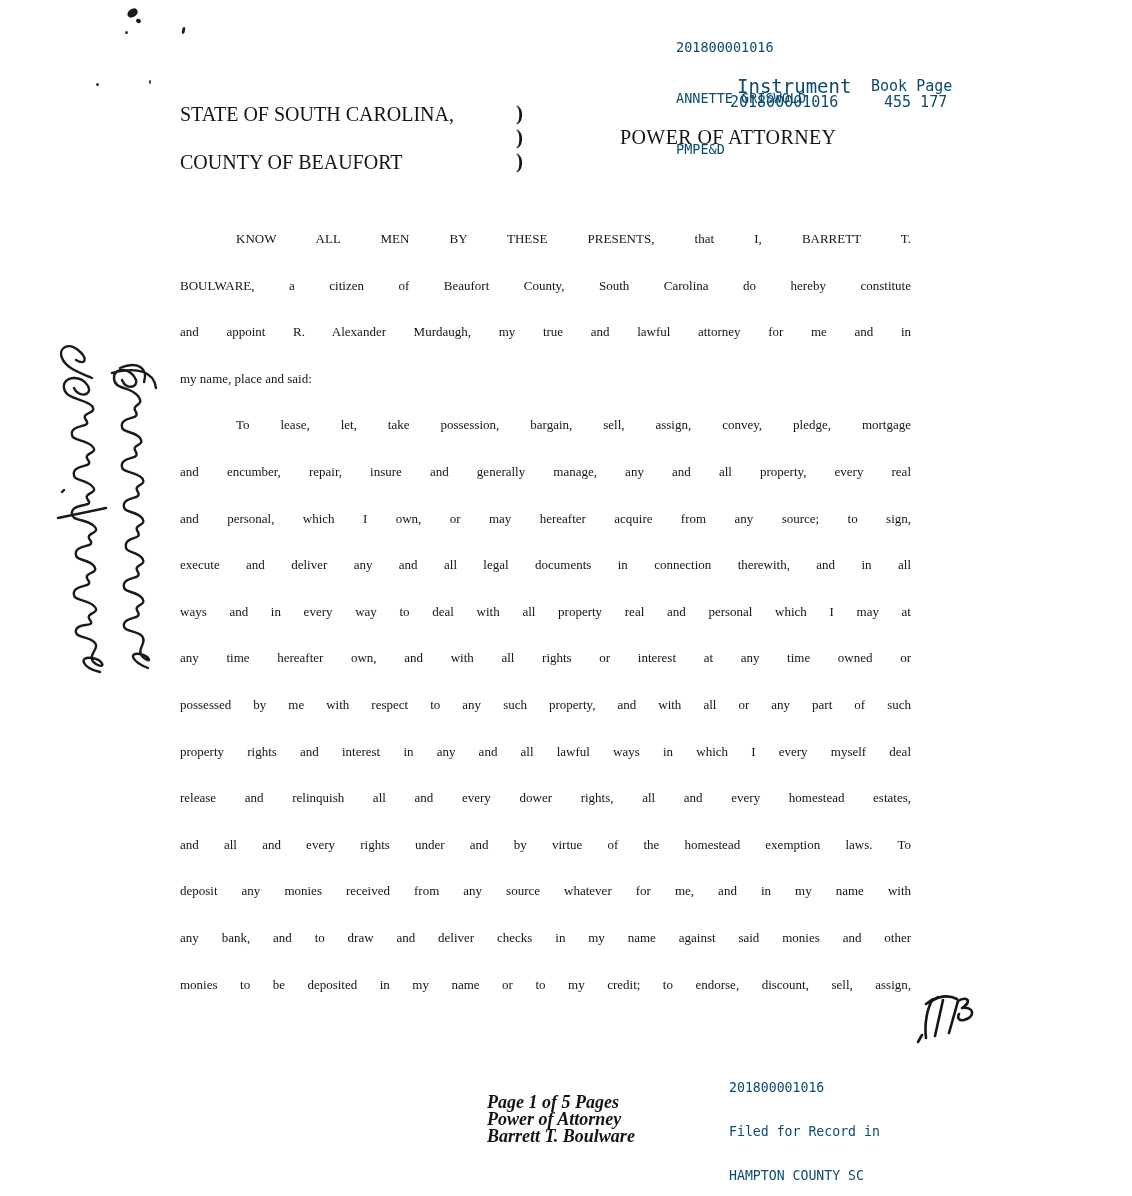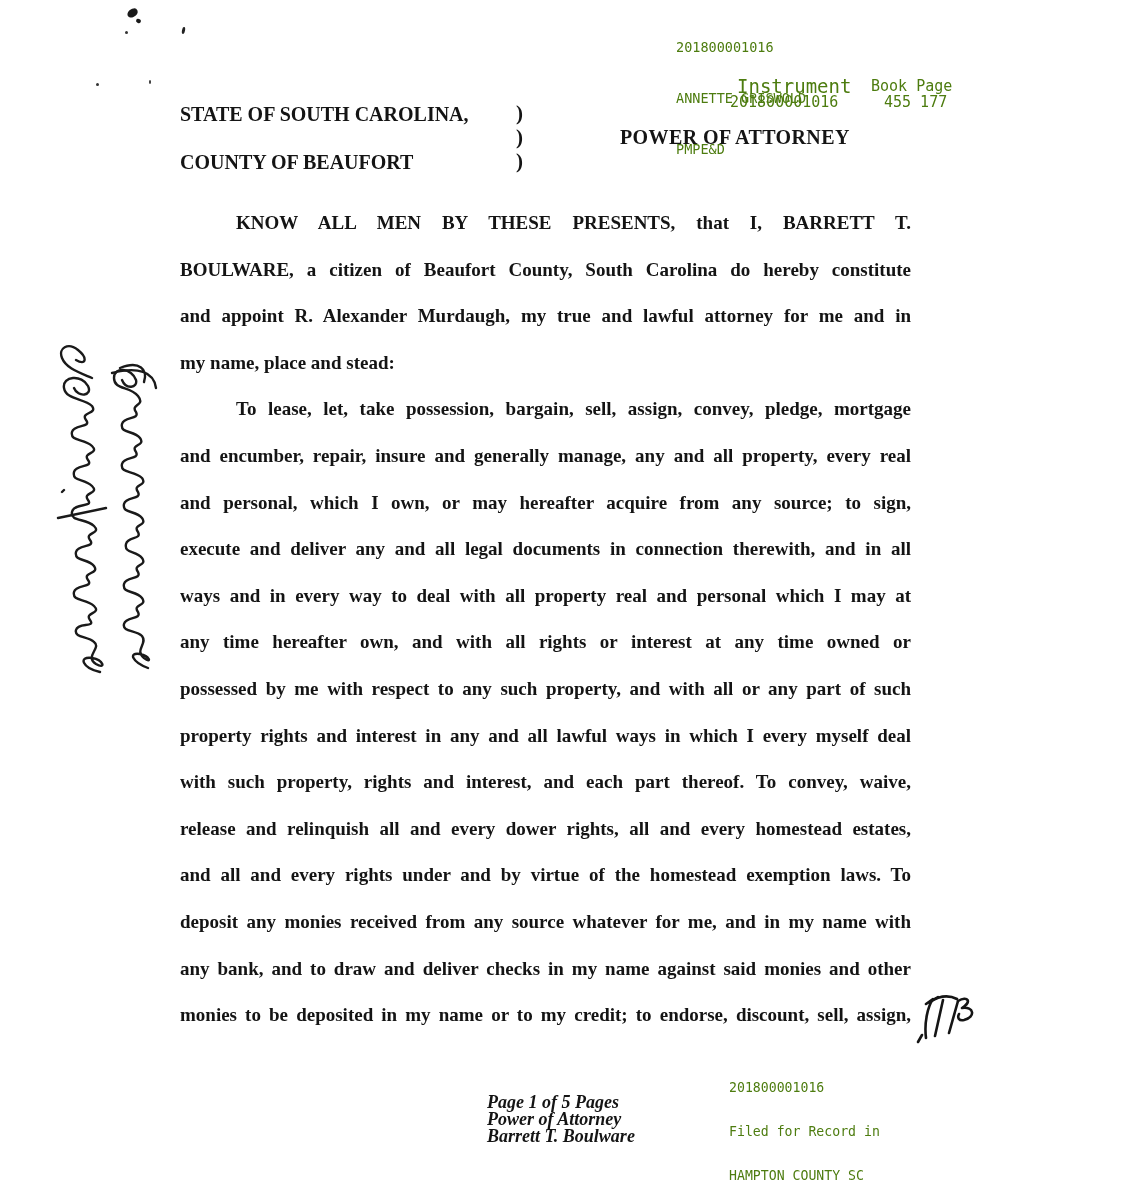--- a/index.html
+++ b/index.html
@@ -7,40 +7,40 @@
     position:relative;
     width:1132px;height:1196px;
     background:#ffffff;
     overflow:hidden;
     font-family:"Liberation Serif","DejaVu Serif",serif;
     color:#141414;
   }
   
   .mono{
     font-family:"DejaVu Sans Mono","Liberation Mono",monospace;
-    color:#4d7c0f;
+    color:#0c4a6e;
     white-space:pre;
   }
   .stamp-top{position:absolute;left:676px;top:5px;font-size:13.5px;line-height:17px;}
   .inst-label{position:absolute;left:737px;top:78px;font-size:19px;line-height:16px;}
   .inst-bp-label{position:absolute;left:871px;top:78px;font-size:15px;line-height:16px;}
   .inst-number{position:absolute;left:730px;top:94px;font-size:15px;line-height:16px;}
   .inst-bp-value{position:absolute;left:884px;top:94px;font-size:15px;line-height:16px;}
   .stamp-footer{position:absolute;left:729px;top:1052px;font-size:13.2px;line-height:14.6px;}
   
-  .cap{position:absolute;font-weight:700;font-size:20px;line-height:1;white-space:nowrap;}
+  .cap{position:absolute;font-weight:400;font-size:20px;line-height:1;white-space:nowrap;}
   .cap-state{left:180px;top:104px;}
   .cap-county{left:180px;top:152px;}
   .paren{font-weight:700;font-size:21px;line-height:1;position:absolute;left:516px;white-space:nowrap;}
   .paren.r1{top:103px;} .paren.r2{top:127px;} .paren.r3{top:151px;}
   .doc-title{left:620px;top:127px;letter-spacing:0.4px;}
   
   .bodytext{
-    position:absolute;left:180px;top:200px;width:731px;
-    font-weight:700;font-size:19px;
+    position:absolute;left:180px;top:216px;width:731px;
+    font-weight:400;font-size:13px;
   }
   .line{
     height:46.6px;line-height:46.6px;overflow:hidden;
     text-align:justify;text-align-last:justify;text-justify:inter-word;
   }
   .line.short{text-align:left;text-align-last:left;}
   .line.indent{text-indent:56px;}
   
   .footer-left{
     position:absolute;left:487px;top:1094px;width:122px;
@@ -72,30 +72,29 @@
   <div class="paren r1">)</div>
   <div class="paren r2">)</div>
   <div class="paren r3">)</div>
   <div class="cap cap-county">COUNTY OF BEAUFORT</div>
   <div class="cap doc-title">POWER OF ATTORNEY</div>
 
   <div class="bodytext">
     <div class="line indent">KNOW ALL MEN BY THESE PRESENTS, that I, BARRETT T.</div>
     <div class="line">BOULWARE, a citizen of Beaufort County, South Carolina do hereby constitute</div>
     <div class="line">and appoint R. Alexander Murdaugh, my true and lawful attorney for me and in</div>
-    <div class="line short">my name, place and stead:</div>
+    <div class="line short">my name, place and said:</div>
     <div class="line indent">To lease, let, take possession, bargain, sell, assign, convey, pledge, mortgage</div>
     <div class="line">and encumber, repair, insure and generally manage, any and all property, every real</div>
     <div class="line">and personal, which I own, or may hereafter acquire from any source; to sign,</div>
     <div class="line">execute and deliver any and all legal documents in connection therewith, and in all</div>
     <div class="line">ways and in every way to deal with all property real and personal which I may at</div>
     <div class="line">any time hereafter own, and with all rights or interest at any time owned or</div>
     <div class="line">possessed by me with respect to any such property, and with all or any part of such</div>
     <div class="line">property rights and interest in any and all lawful ways in which I every myself deal</div>
-    <div class="line">with such property, rights and interest, and each part thereof.  To convey, waive,</div>
     <div class="line">release and relinquish all and every dower rights, all and every homestead estates,</div>
     <div class="line">and all and every rights under and by virtue of the homestead exemption laws.  To</div>
     <div class="line">deposit any monies received from any source whatever for me, and in my name with</div>
     <div class="line">any bank, and to draw and deliver checks in my name against said monies and other</div>
     <div class="line">monies to be deposited in my name or to my credit; to endorse, discount, sell, assign,</div>
   </div>
 
   <svg class="sig-svg" width="118" height="350" viewBox="0 0 118 350">
     <g transform="translate(0,350) rotate(-90)" fill="none" stroke="#1a1a1a" stroke-width="2.4" stroke-linecap="round" stroke-linejoin="round">
 

